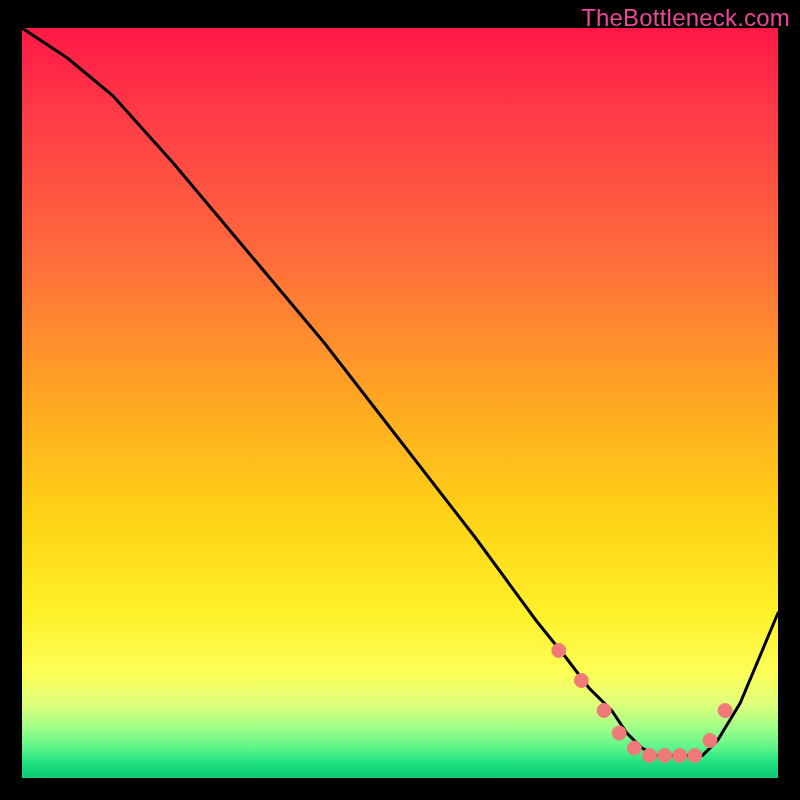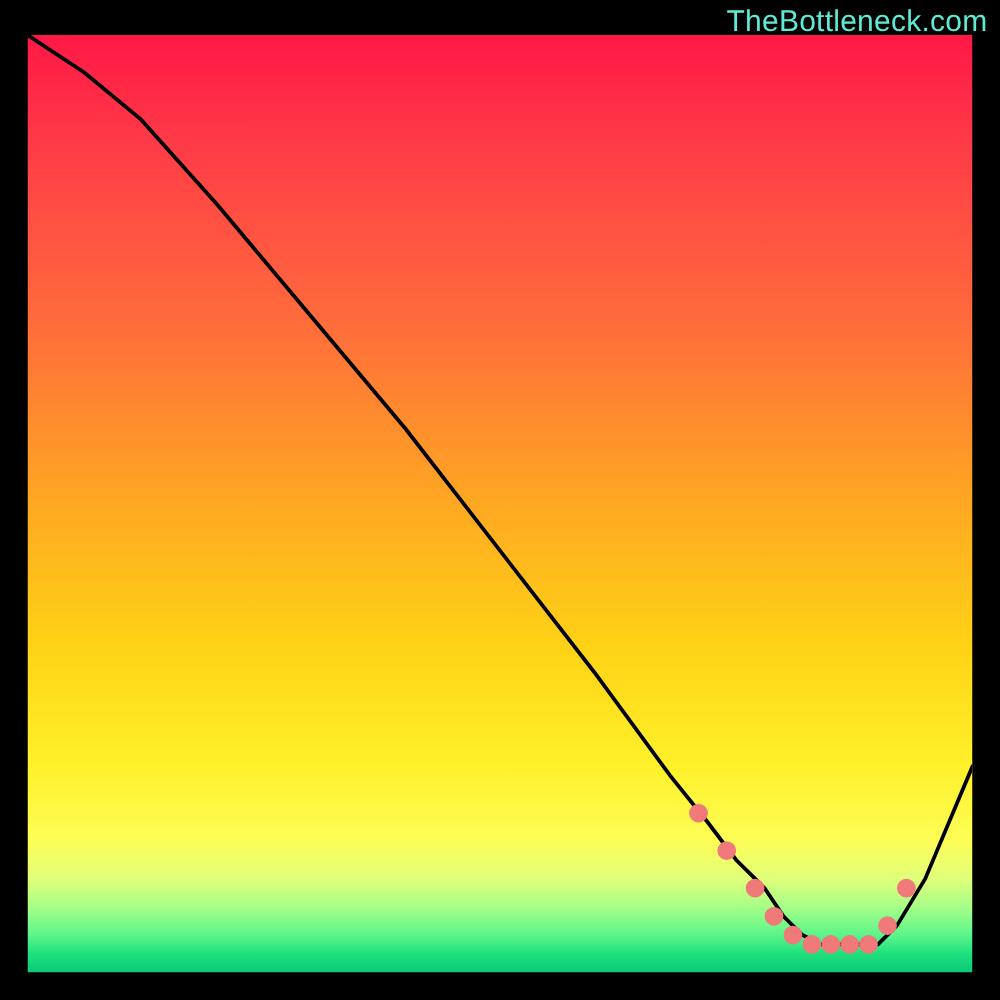--- a/index.html
+++ b/index.html
@@ -14,21 +14,21 @@
   .frame {
     position: relative;
     width: 800px;
     height: 800px;
     background: #000;
   }
   .watermark {
     position: absolute;
     top: 4px;
     right: 10px;
-    color: #5eead4;
+    color: #ec4899;
     font-size: 24px;
     font-weight: 500;
     letter-spacing: 0.2px;
     z-index: 20;
   }
   .plot-area {
     position: absolute;
     left: 22px;
     top: 28px;
     width: 756px;

